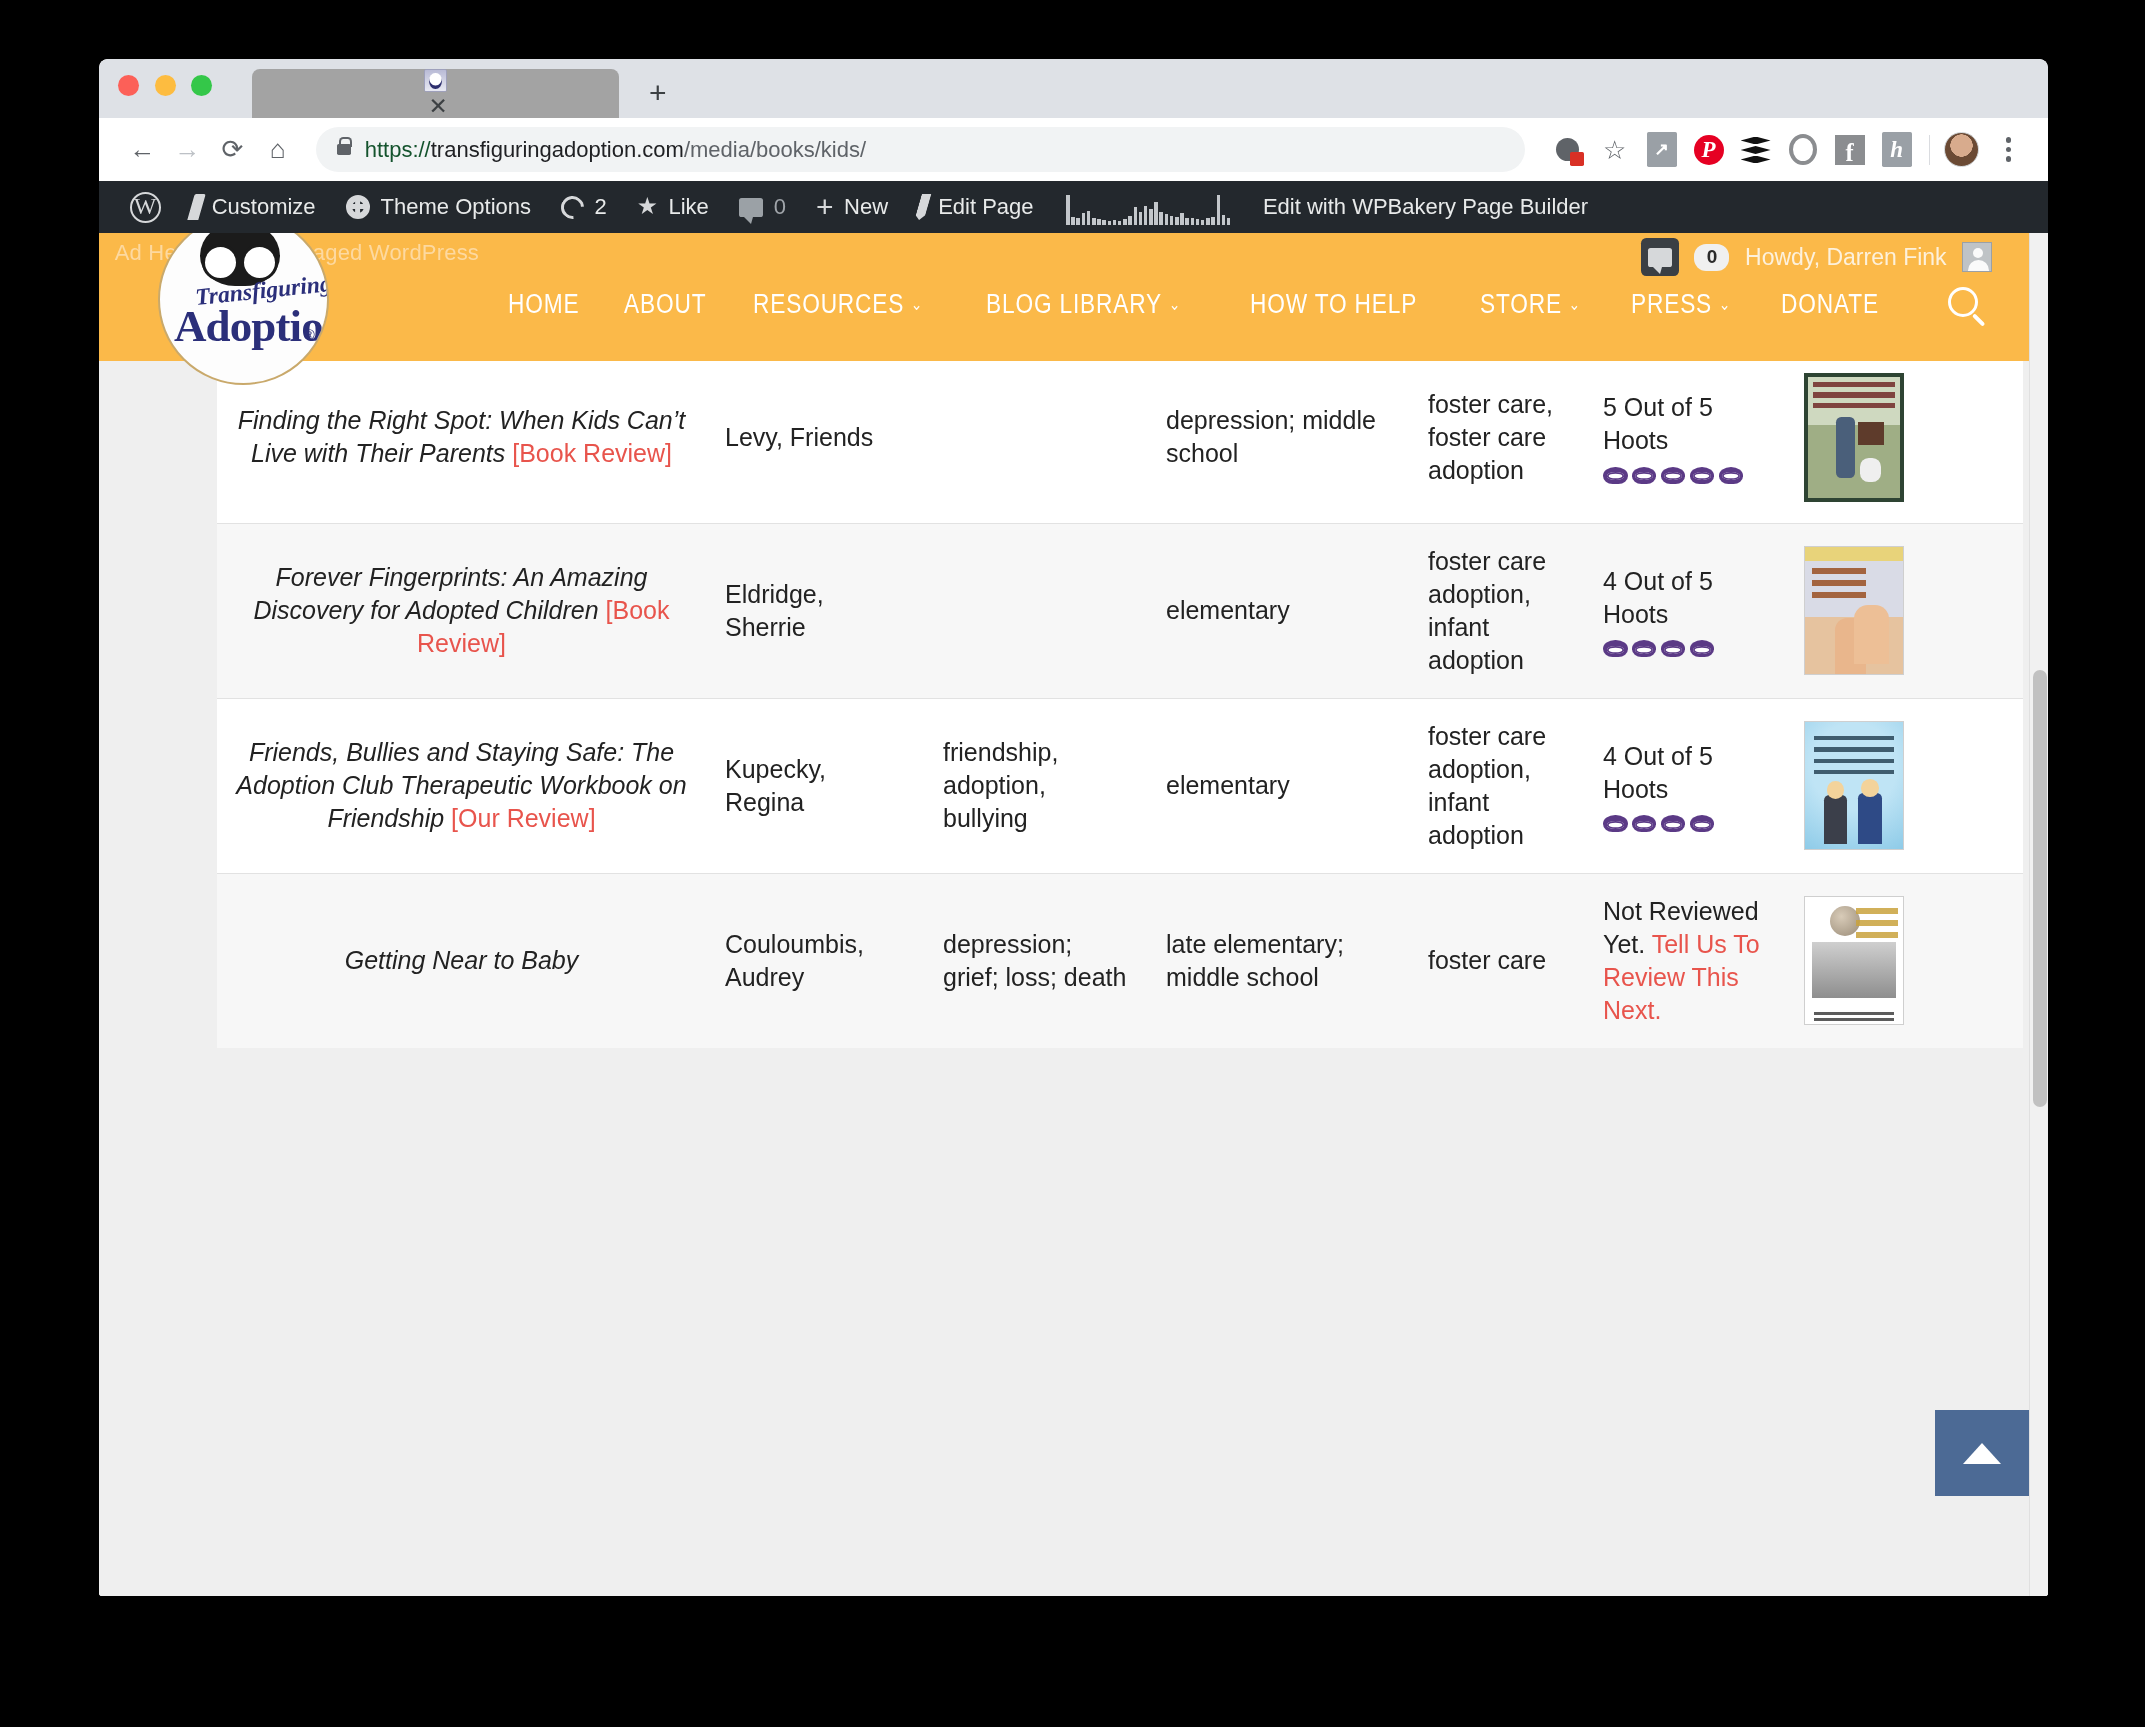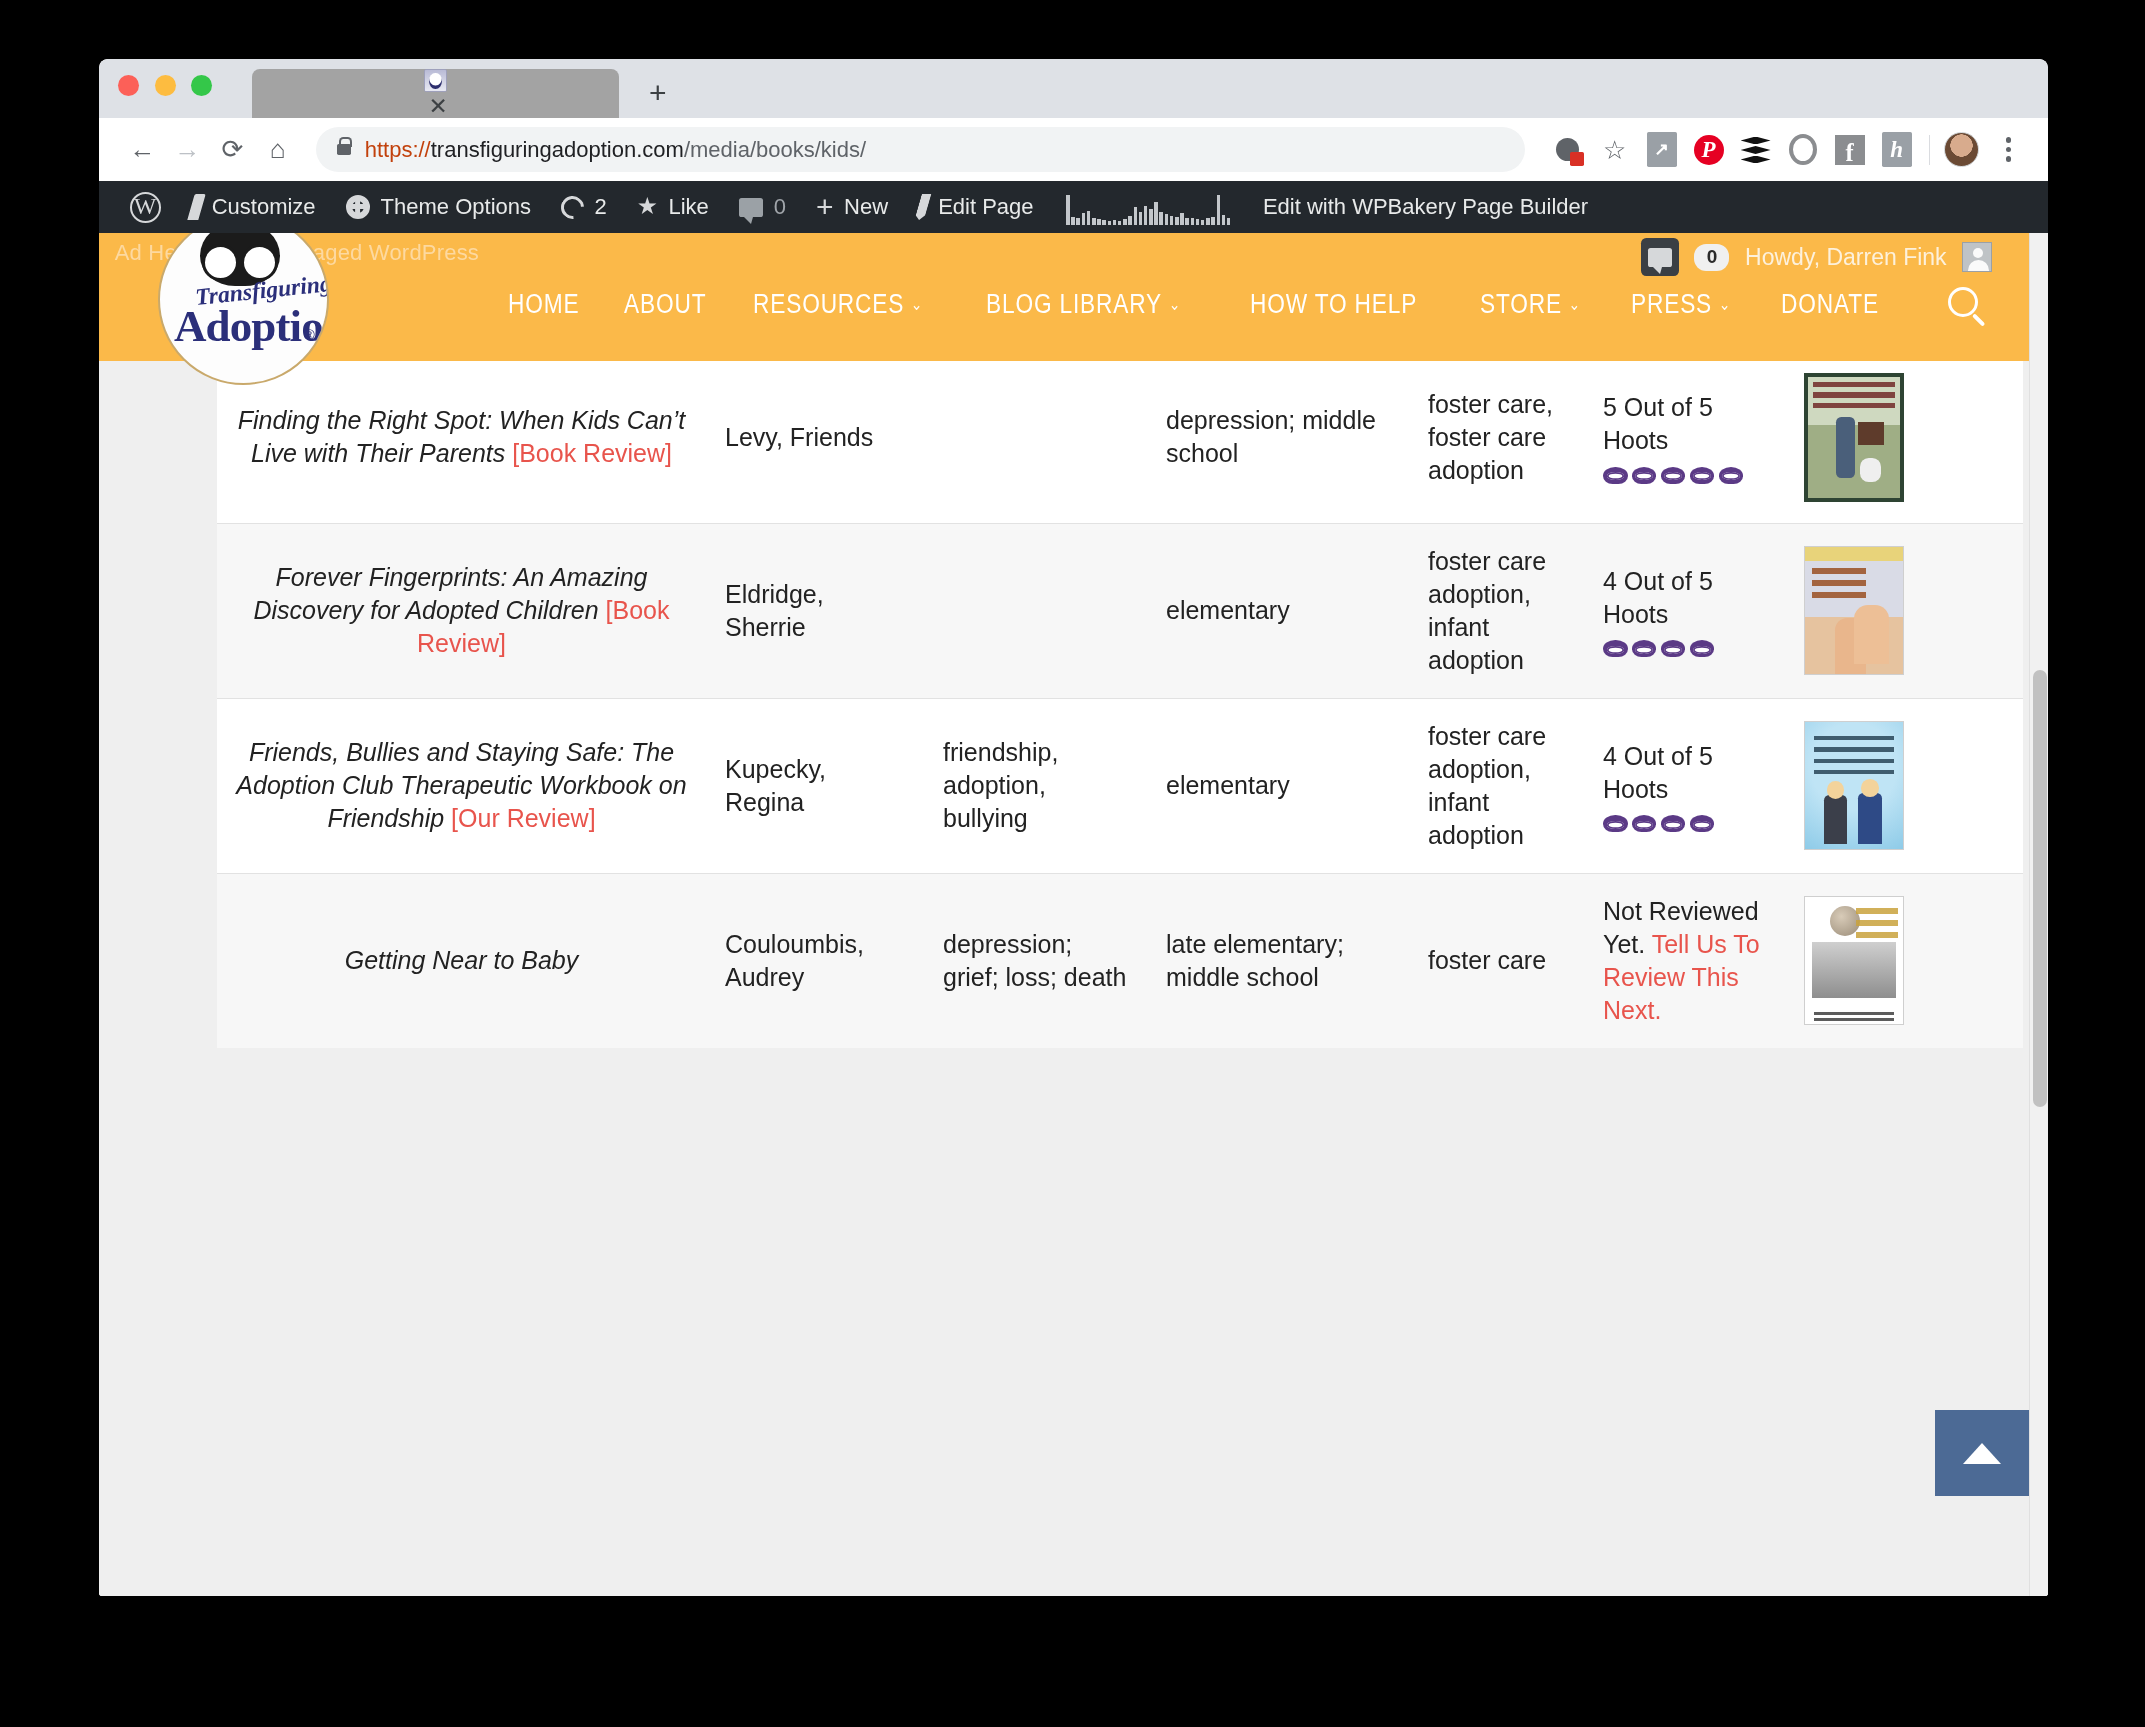--- a/index.html
+++ b/index.html
@@ -128,21 +128,21 @@
   #omnibox .lock::before {
     content: "";
     position: absolute;
     left: 2.6px; top: -7px;
     width: 8.7px; height: 8.7px;
     border: 2.2px solid #5f6368;
     border-bottom: none;
     border-radius: 4.4px 4.4px 0 0;
   }
   #omnibox .url { font-size: 22px; white-space: nowrap; }
-  #omnibox .url .scheme { color: #c2410c; }
+  #omnibox .url .scheme { color: #14532d; }
   #omnibox .url .host { color: #202124; }
   #omnibox .url .path { color: #5f6368; }
 
   .ext-icons { display: flex; align-items: center; gap: 0; flex: none; }
   .ext {
     width: 47px; height: 47px;
     display: flex; align-items: center; justify-content: center;
     flex: none;
     position: relative;
   }

